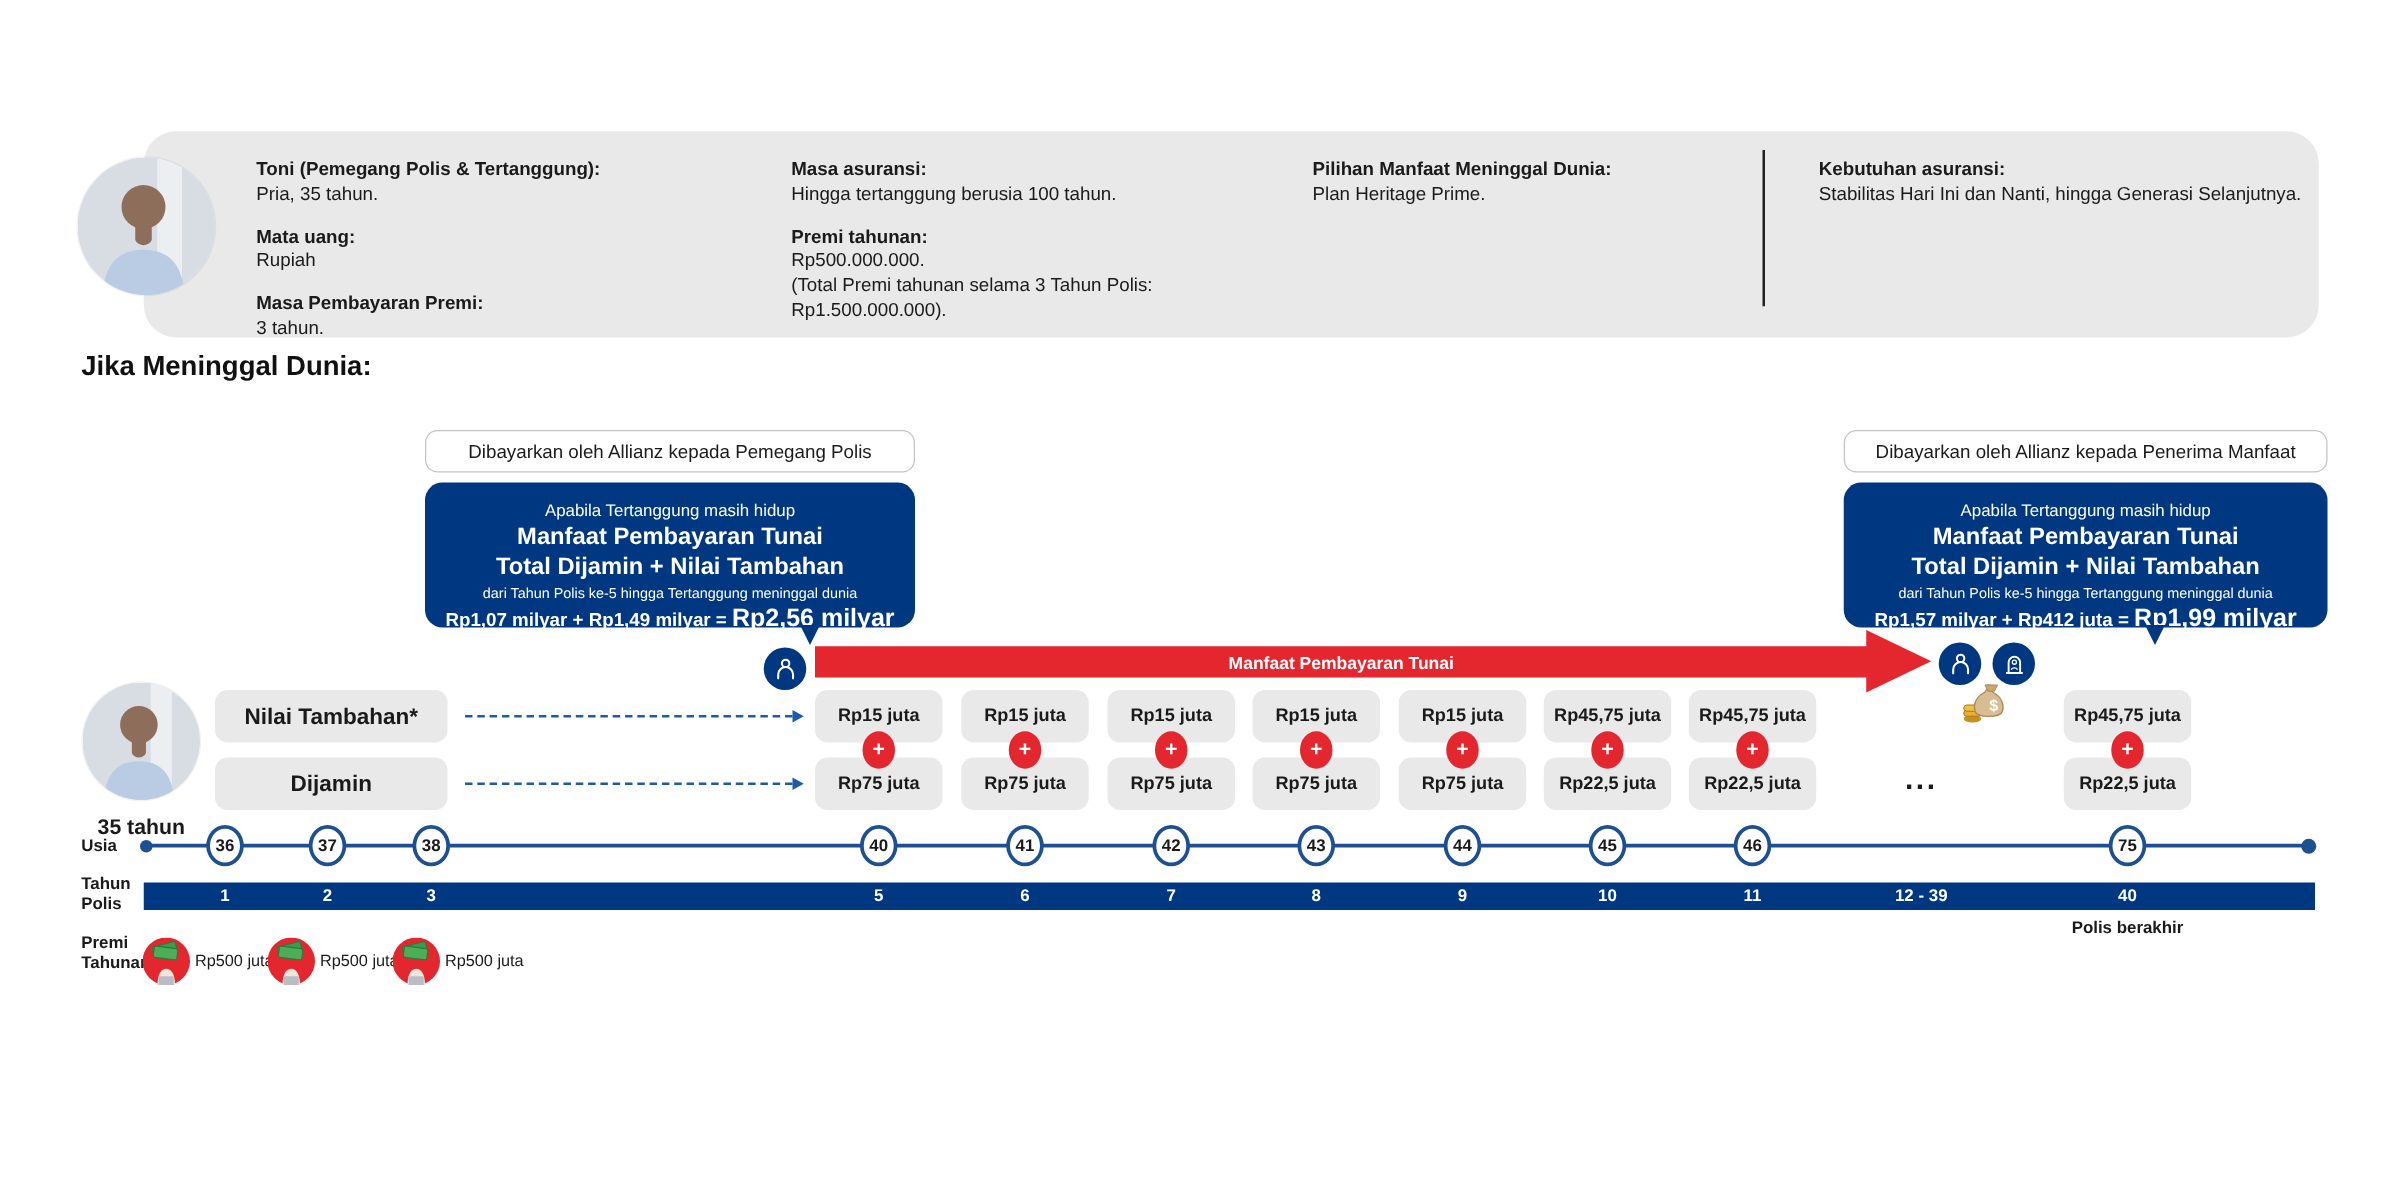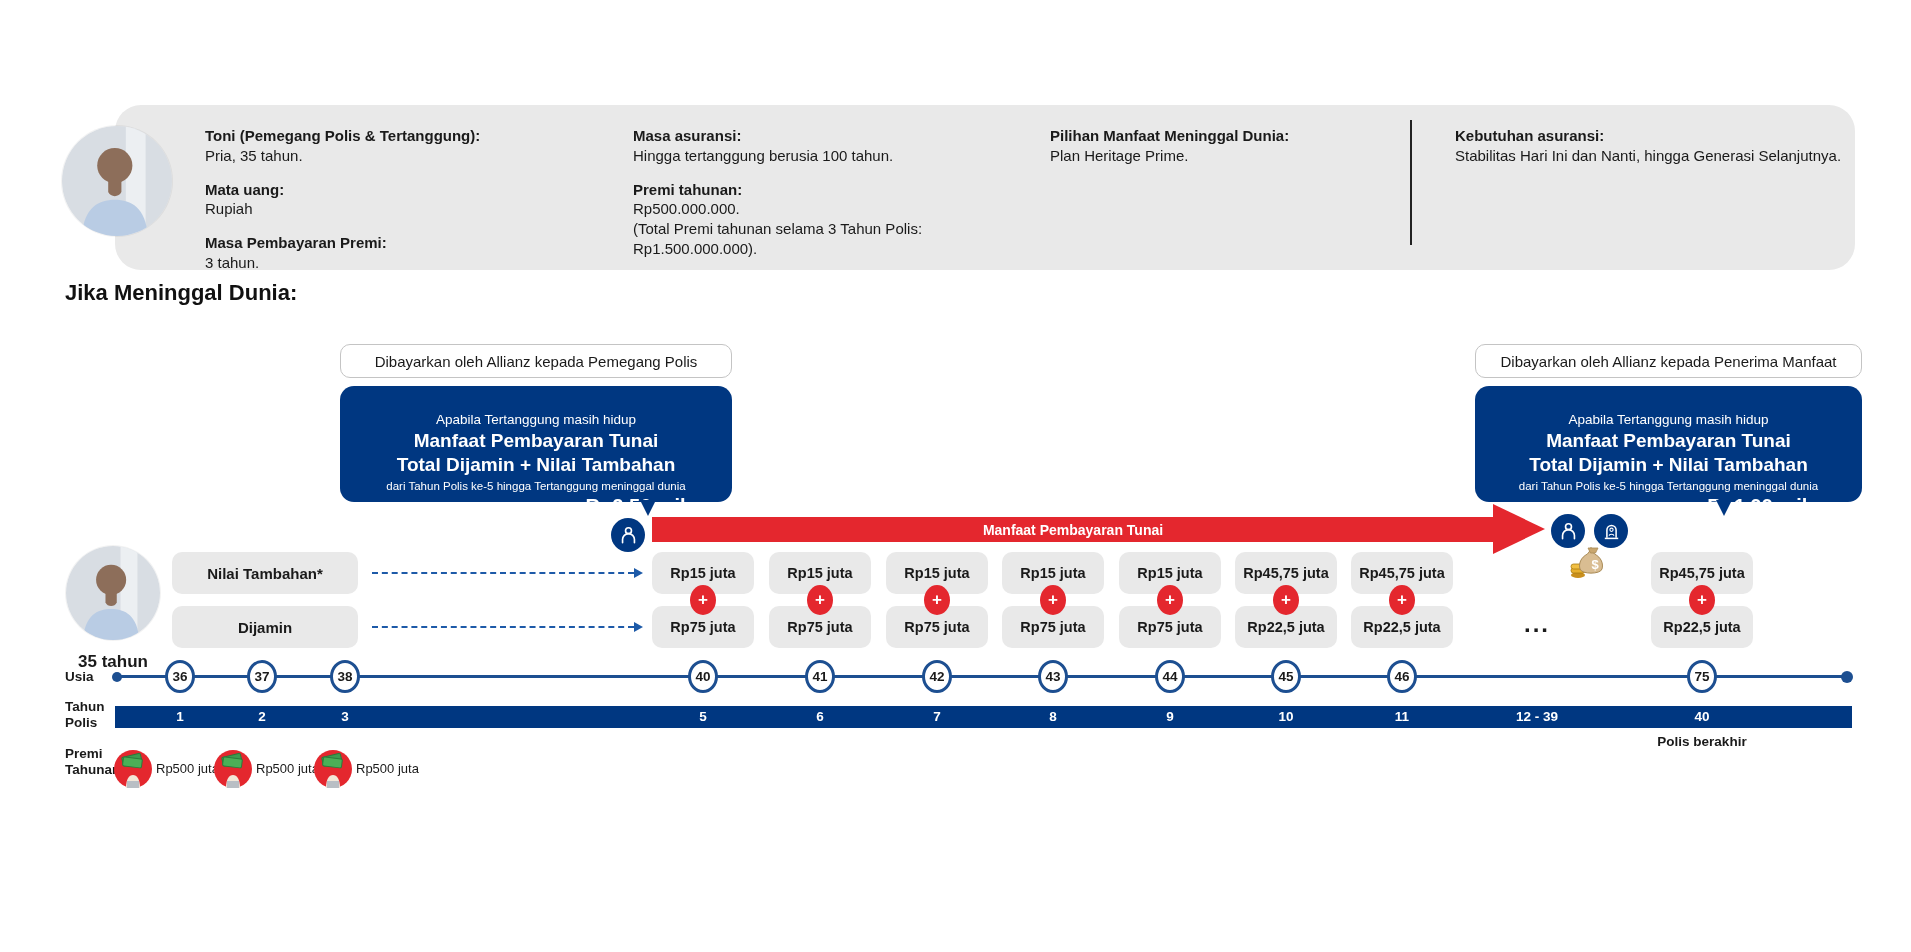--- a/index.html
+++ b/index.html
@@ -20,21 +20,21 @@
   .hgroup .t{font-weight:bold;}
   .hgroup .b{white-space:pre-line;}
   .header-divider{position:absolute;left:1410px;top:120px;width:2px;height:125px;background:#222;}
   
   .section-title{position:absolute;left:65px;top:280px;font-size:22px;font-weight:bold;color:#111;}
   
   .tag-pill{position:absolute;height:34px;background:#fff;border:1px solid #c4c4c4;border-radius:10px;
     display:flex;align-items:center;justify-content:center;font-size:15px;box-sizing:border-box;}
   .tag-left{left:340px;top:344px;width:392px;}
   .tag-right{left:1475px;top:344px;width:387px;}
-  .bubble{position:absolute;background:#003781;border-radius:14px;color:#fff;text-align:center;padding-top:26px;box-sizing:border-box;}
+  .bubble{position:absolute;background:#003781;border-radius:14px;color:#fff;text-align:center;padding-top:15px;box-sizing:border-box;}
   .bubble-left{left:340px;top:386px;width:392px;height:116px;}
   .bubble-right{left:1475px;top:386px;width:387px;height:116px;}
   .bubble .l1{font-size:13.5px;margin-bottom:3px;}
   .bubble .l2{font-size:19px;font-weight:bold;margin-bottom:2px;}
   .bubble .l3{font-size:19px;font-weight:bold;margin-bottom:4px;}
   .bubble .l4{font-size:11.5px;margin-bottom:3px;}
   .bubble .sumline{font-size:15px;font-weight:bold;}
   .bubble .total{font-size:20px;font-weight:bold;}
   .tail{position:absolute;width:0;height:0;border-left:8px solid transparent;border-right:8px solid transparent;border-top:16px solid #003781;}
   .tail-left{left:640px;top:500px;}
@@ -46,21 +46,21 @@
     border-top:25px solid transparent;border-bottom:25px solid transparent;border-left:52px solid #e4272e;}
   
   .icon-circle{position:absolute;width:34px;height:34px;border-radius:50%;background:#003781;
     display:flex;align-items:center;justify-content:center;}
   .person-left{left:611px;top:518px;}
   .person-right{left:1551px;top:514px;}
   .grave-right{left:1594px;top:514px;}
   .money-bag{position:absolute;left:1567px;top:540px;width:46px;height:40px;}
   
   .row-label{position:absolute;left:172px;width:186px;height:42px;background:#e9e9e9;border-radius:10px;
-    display:flex;align-items:center;justify-content:center;font-weight:bold;font-size:15px;}
+    display:flex;align-items:center;justify-content:center;font-weight:bold;font-size:18px;}
   .label-top{top:552px;} .label-bottom{top:606px;}
   .dashed-arrow{position:absolute;left:372px;width:262px;border-top:2px dashed #1d5aa8;}
   .dashed-arrow::after{content:"";position:absolute;right:-9px;top:-6px;
     border-left:9px solid #1d5aa8;border-top:5px solid transparent;border-bottom:5px solid transparent;}
   .da-top{top:572px;} .da-bottom{top:626px;}
   .value-box{position:absolute;width:102px;height:42px;background:#e9e9e9;border-radius:10px;
     display:flex;align-items:center;justify-content:center;font-weight:bold;font-size:14.5px;}
   .plus-badge{position:absolute;width:26px;height:30px;background:#e4272e;border-radius:50%;color:#fff;
     display:flex;align-items:center;justify-content:center;font-weight:bold;font-size:17px;top:585px;z-index:3;}
   .ellipsis{position:absolute;left:1512px;top:610px;width:50px;text-align:center;font-size:24px;font-weight:bold;letter-spacing:2px;}

